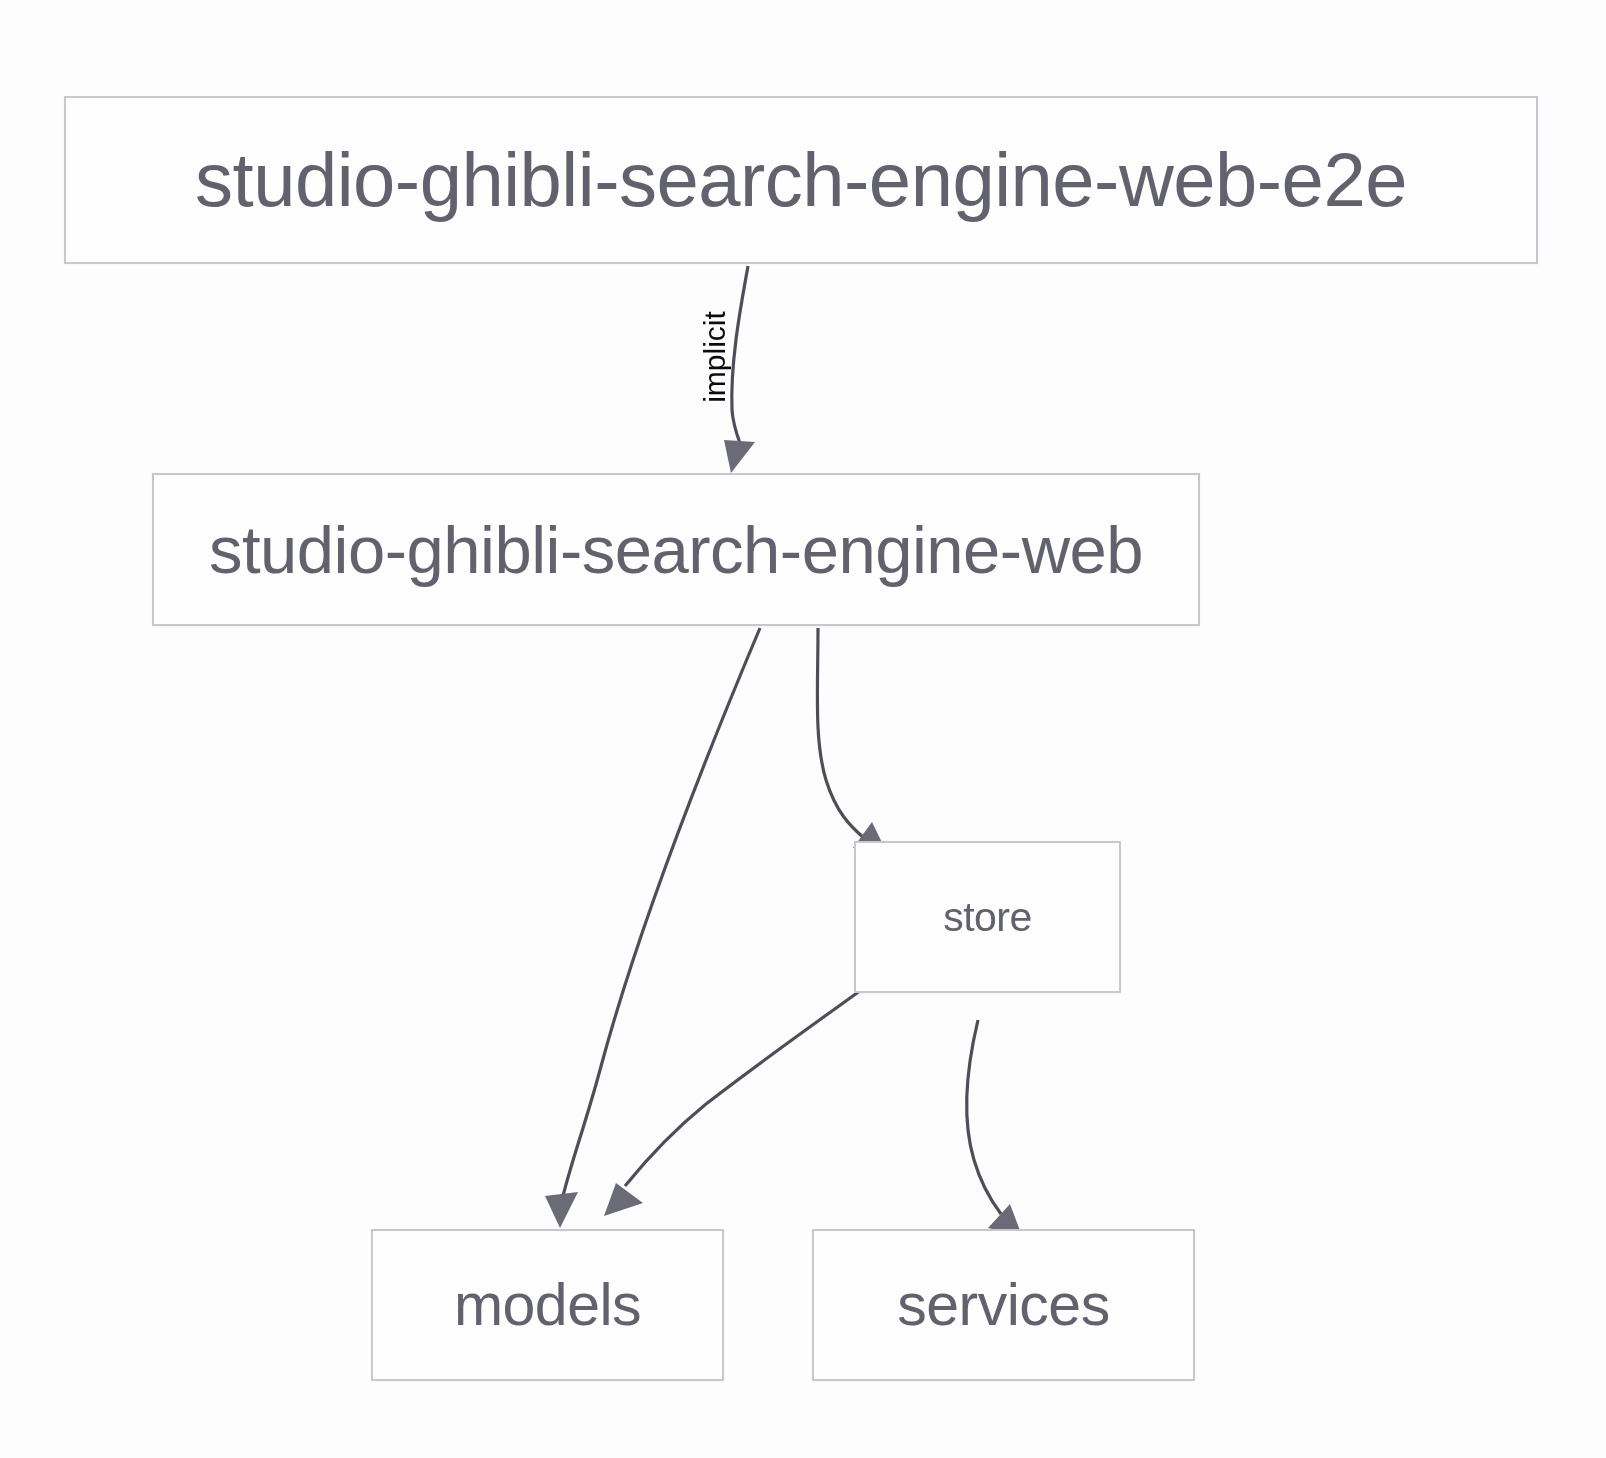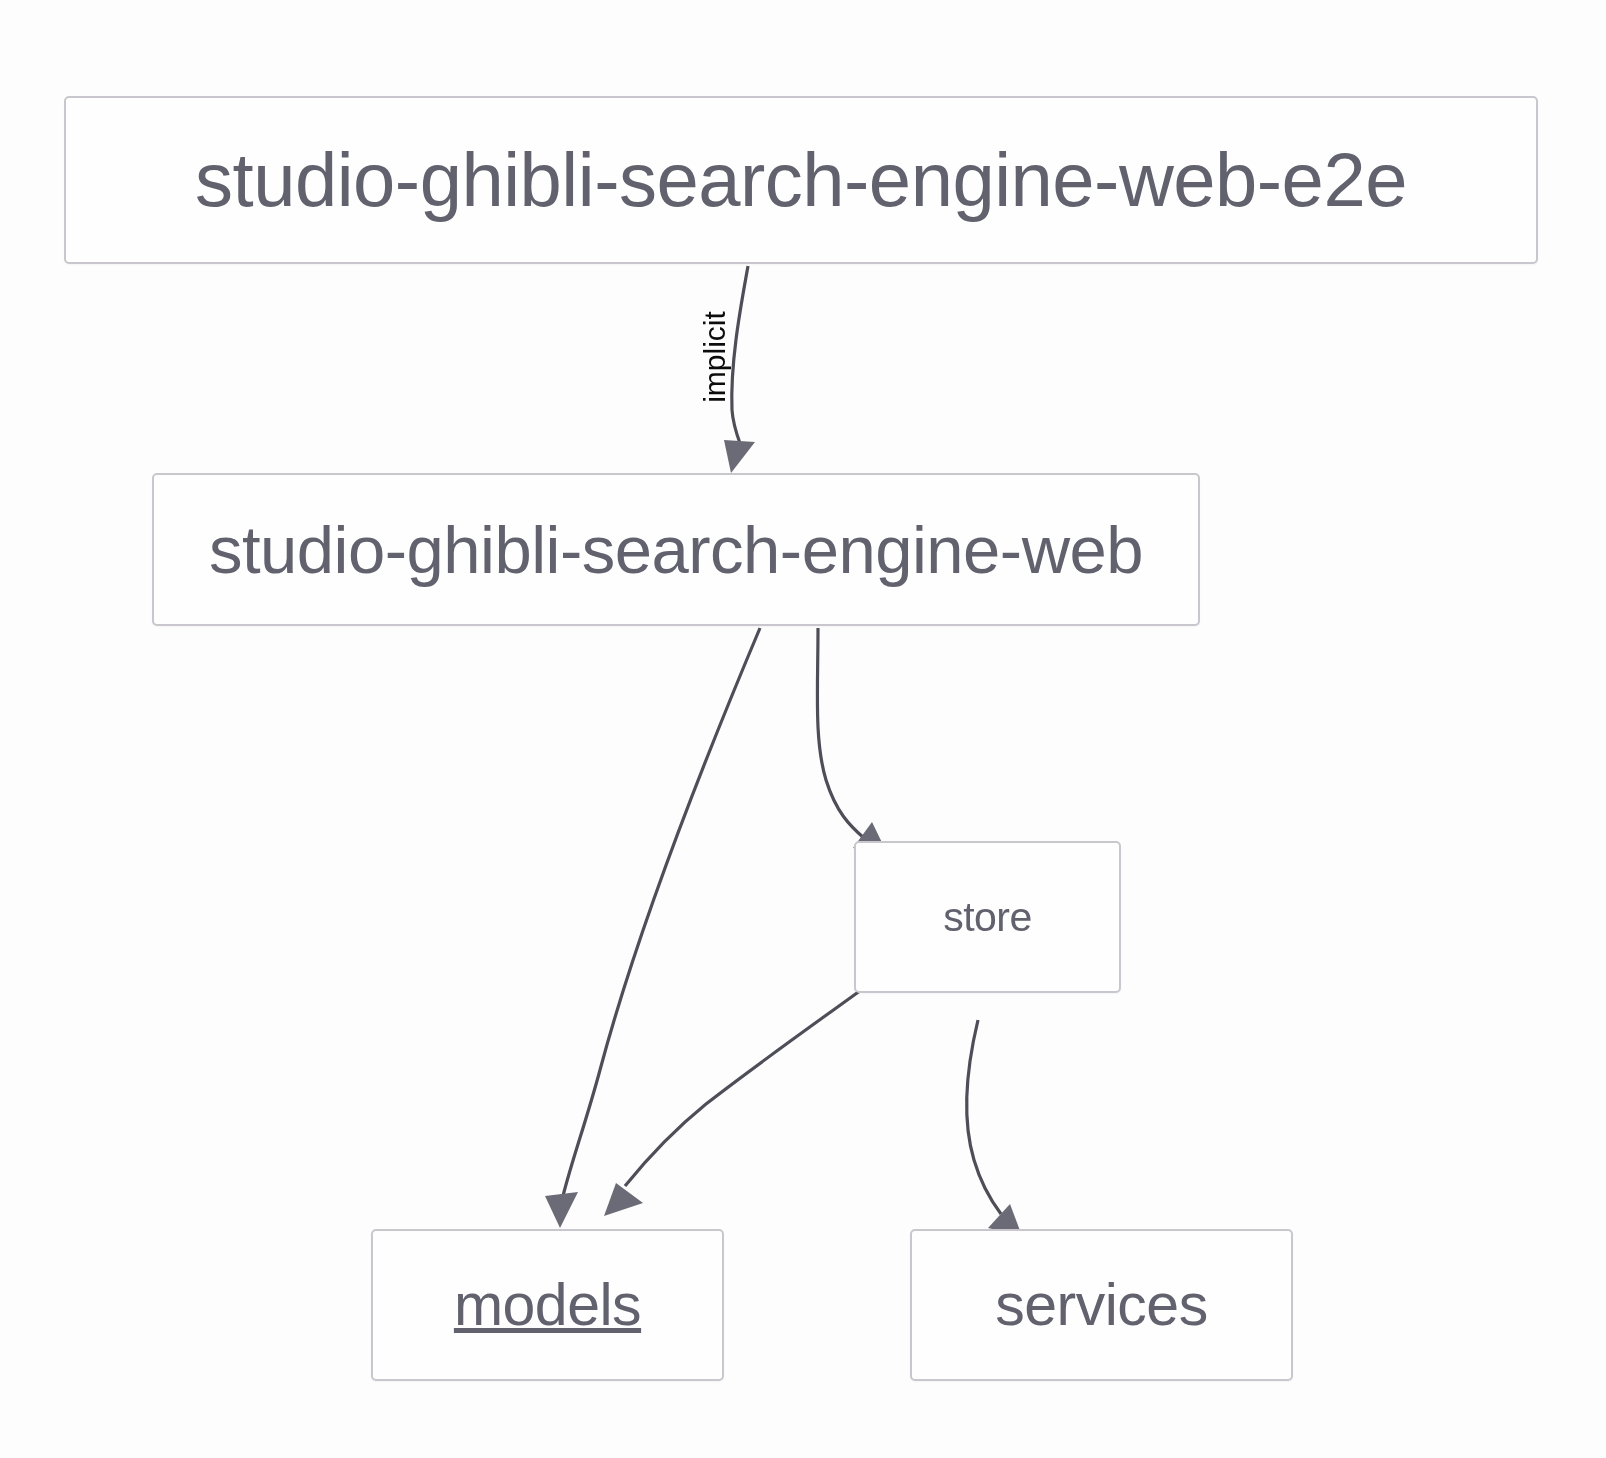--- a/index.html
+++ b/index.html
@@ -21,21 +21,21 @@
     top: 0;
     width: 1606px;
     height: 1458px;
     pointer-events: none;
   }
   .node {
     position: absolute;
     box-sizing: border-box;
     background: #fefefe;
     border: 2px solid #c9c7cd;
-    border-radius: 5px;
+    border-radius: 0;
     display: flex;
     align-items: center;
     justify-content: center;
     box-shadow: 0 1px 2px rgba(0,0,0,0.04);
   }
   .node-label {
     color: #62626e;
     white-space: nowrap;
     letter-spacing: -0.5px;
     line-height: 1;
@@ -51,24 +51,24 @@
   #node-web .node-label { font-size: 67px; }
 
   #node-store {
     left: 854px; top: 841px; width: 267px; height: 152px;
   }
   #node-store .node-label { font-size: 41px; }
 
   #node-models {
     left: 371px; top: 1229px; width: 353px; height: 152px;
   }
-  #node-models .node-label { font-size: 59px; text-decoration: underline; }
+  #node-models .node-label { font-size: 59px; }
 
   #node-services {
-    left: 910px; top: 1229px; width: 383px; height: 152px;
+    left: 812px; top: 1229px; width: 383px; height: 152px;
   }
   #node-services .node-label { font-size: 59px; }
 
   .edge-path {
     fill: none;
     stroke: #4e4e58;
     stroke-width: 3.2;
   }
   .edge-head { fill: #6b6b77; stroke: none; }
   .edge-label {

